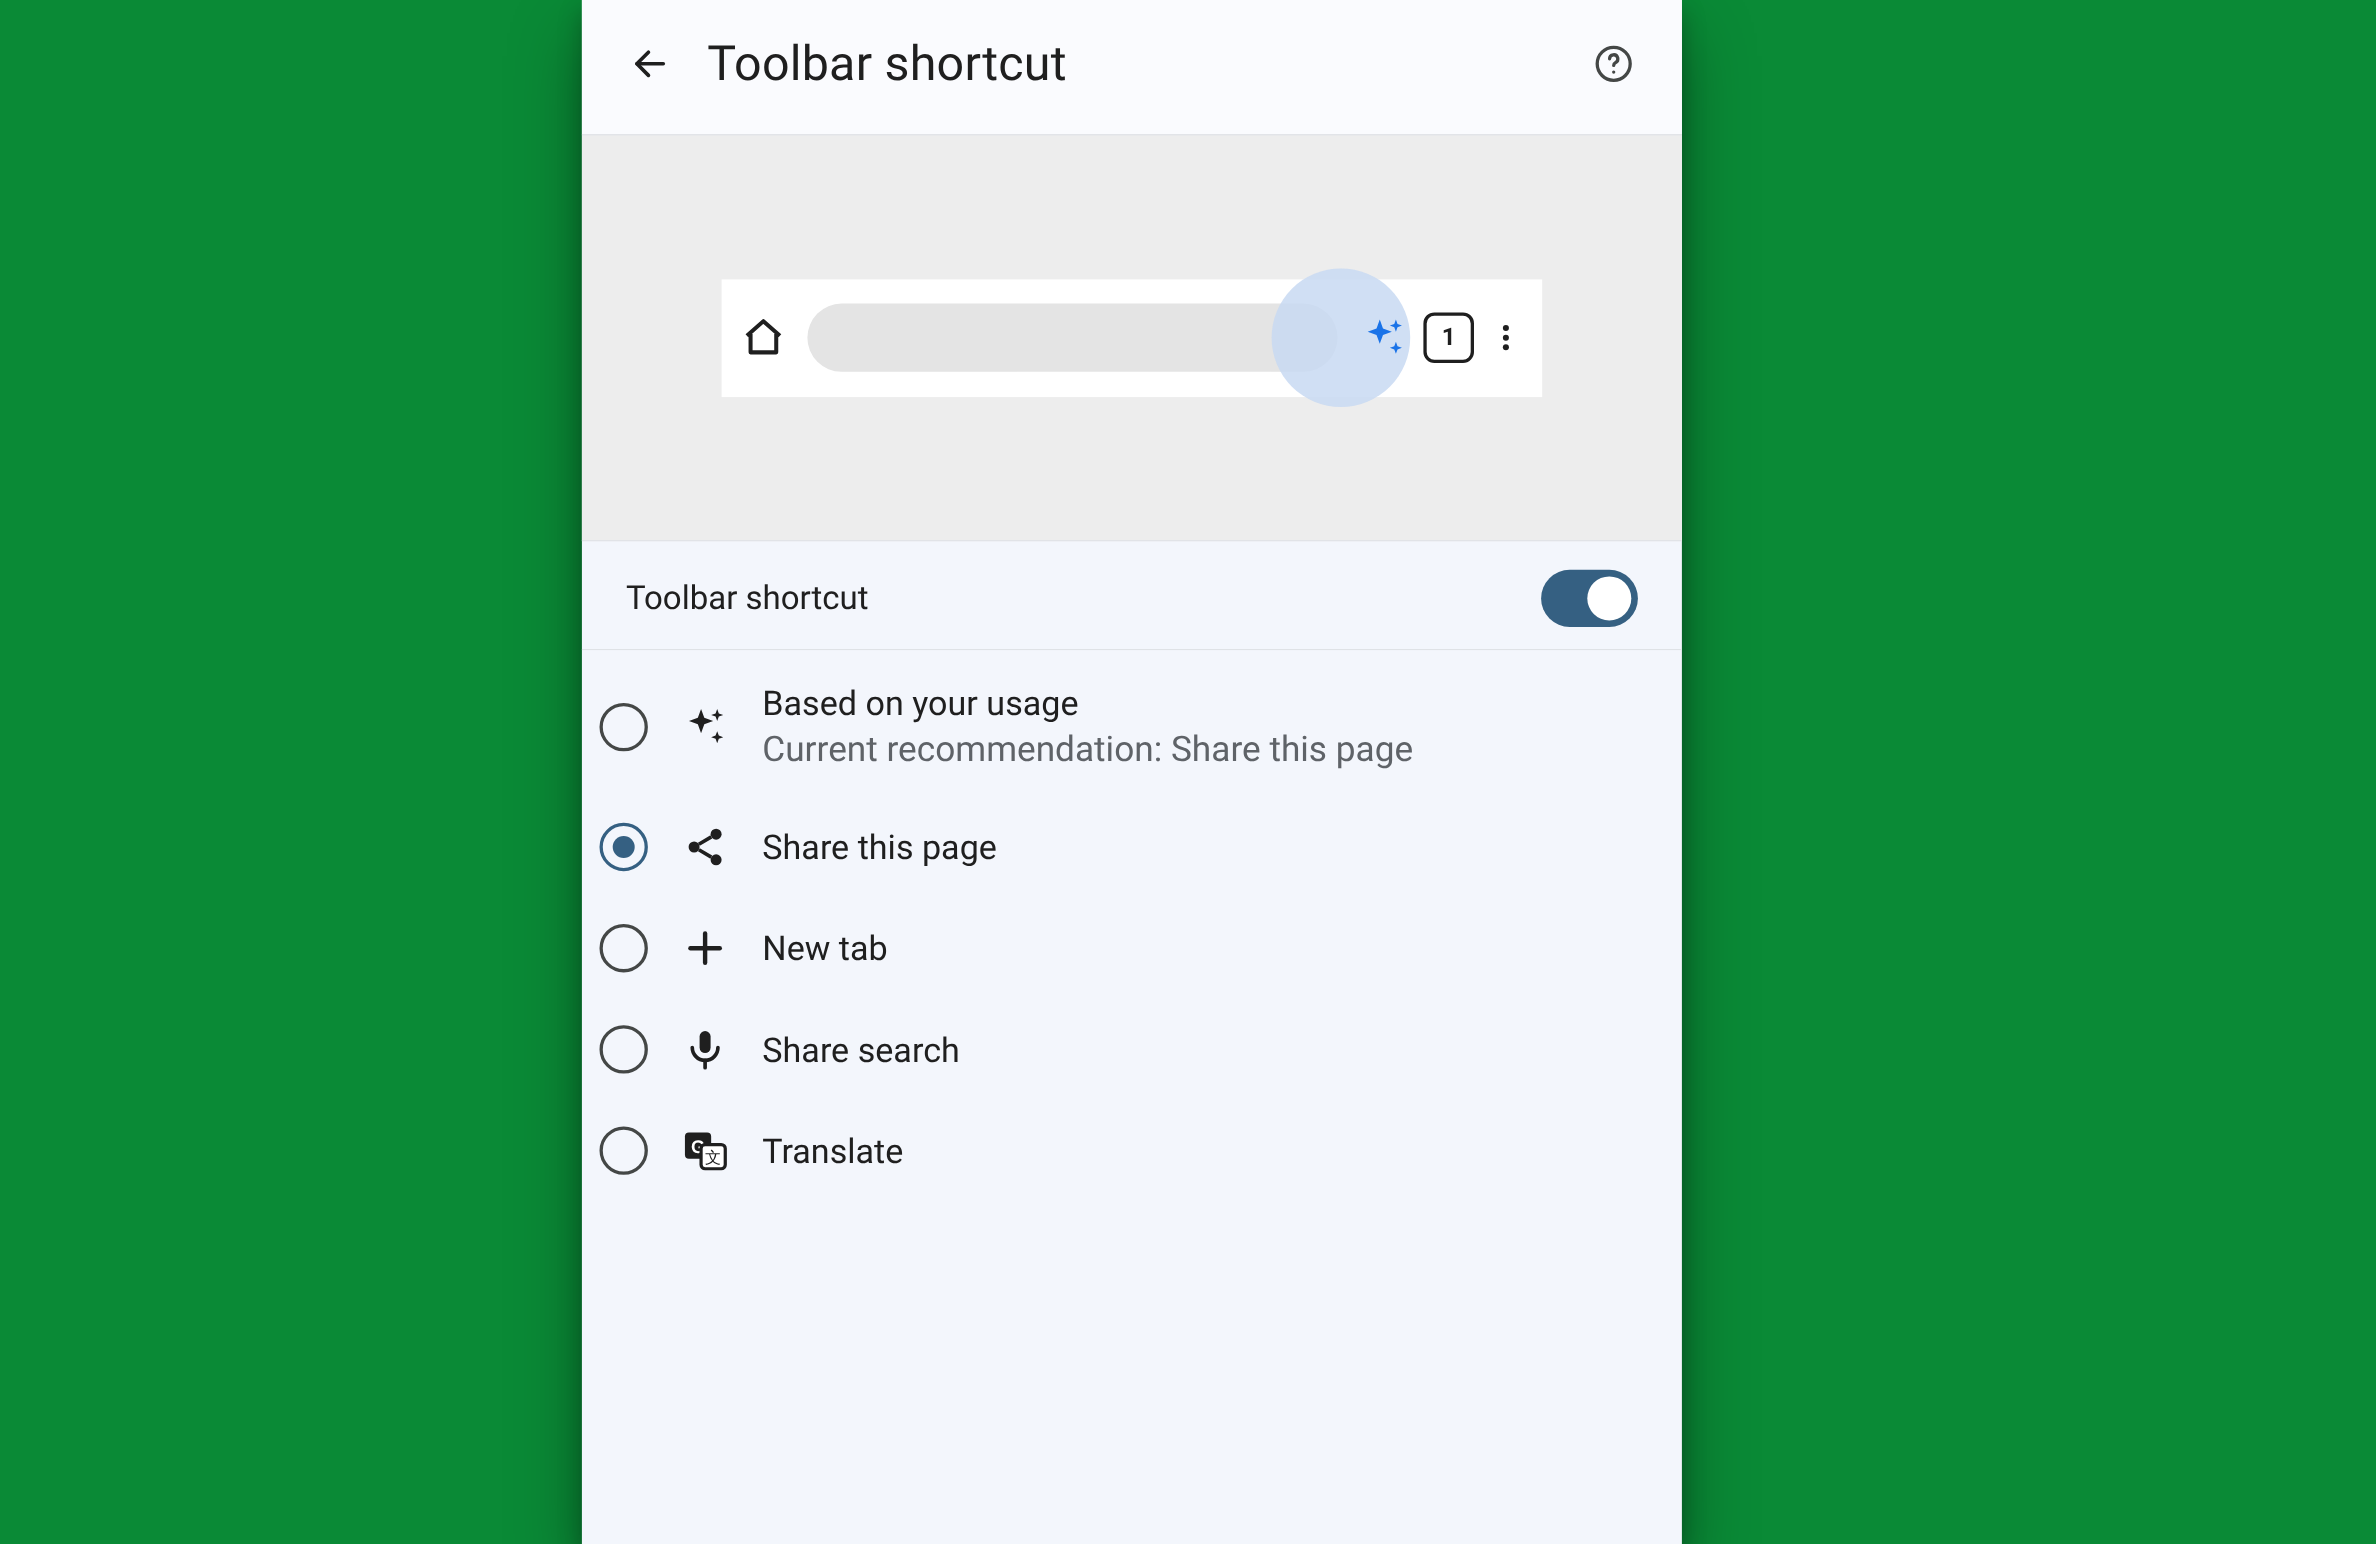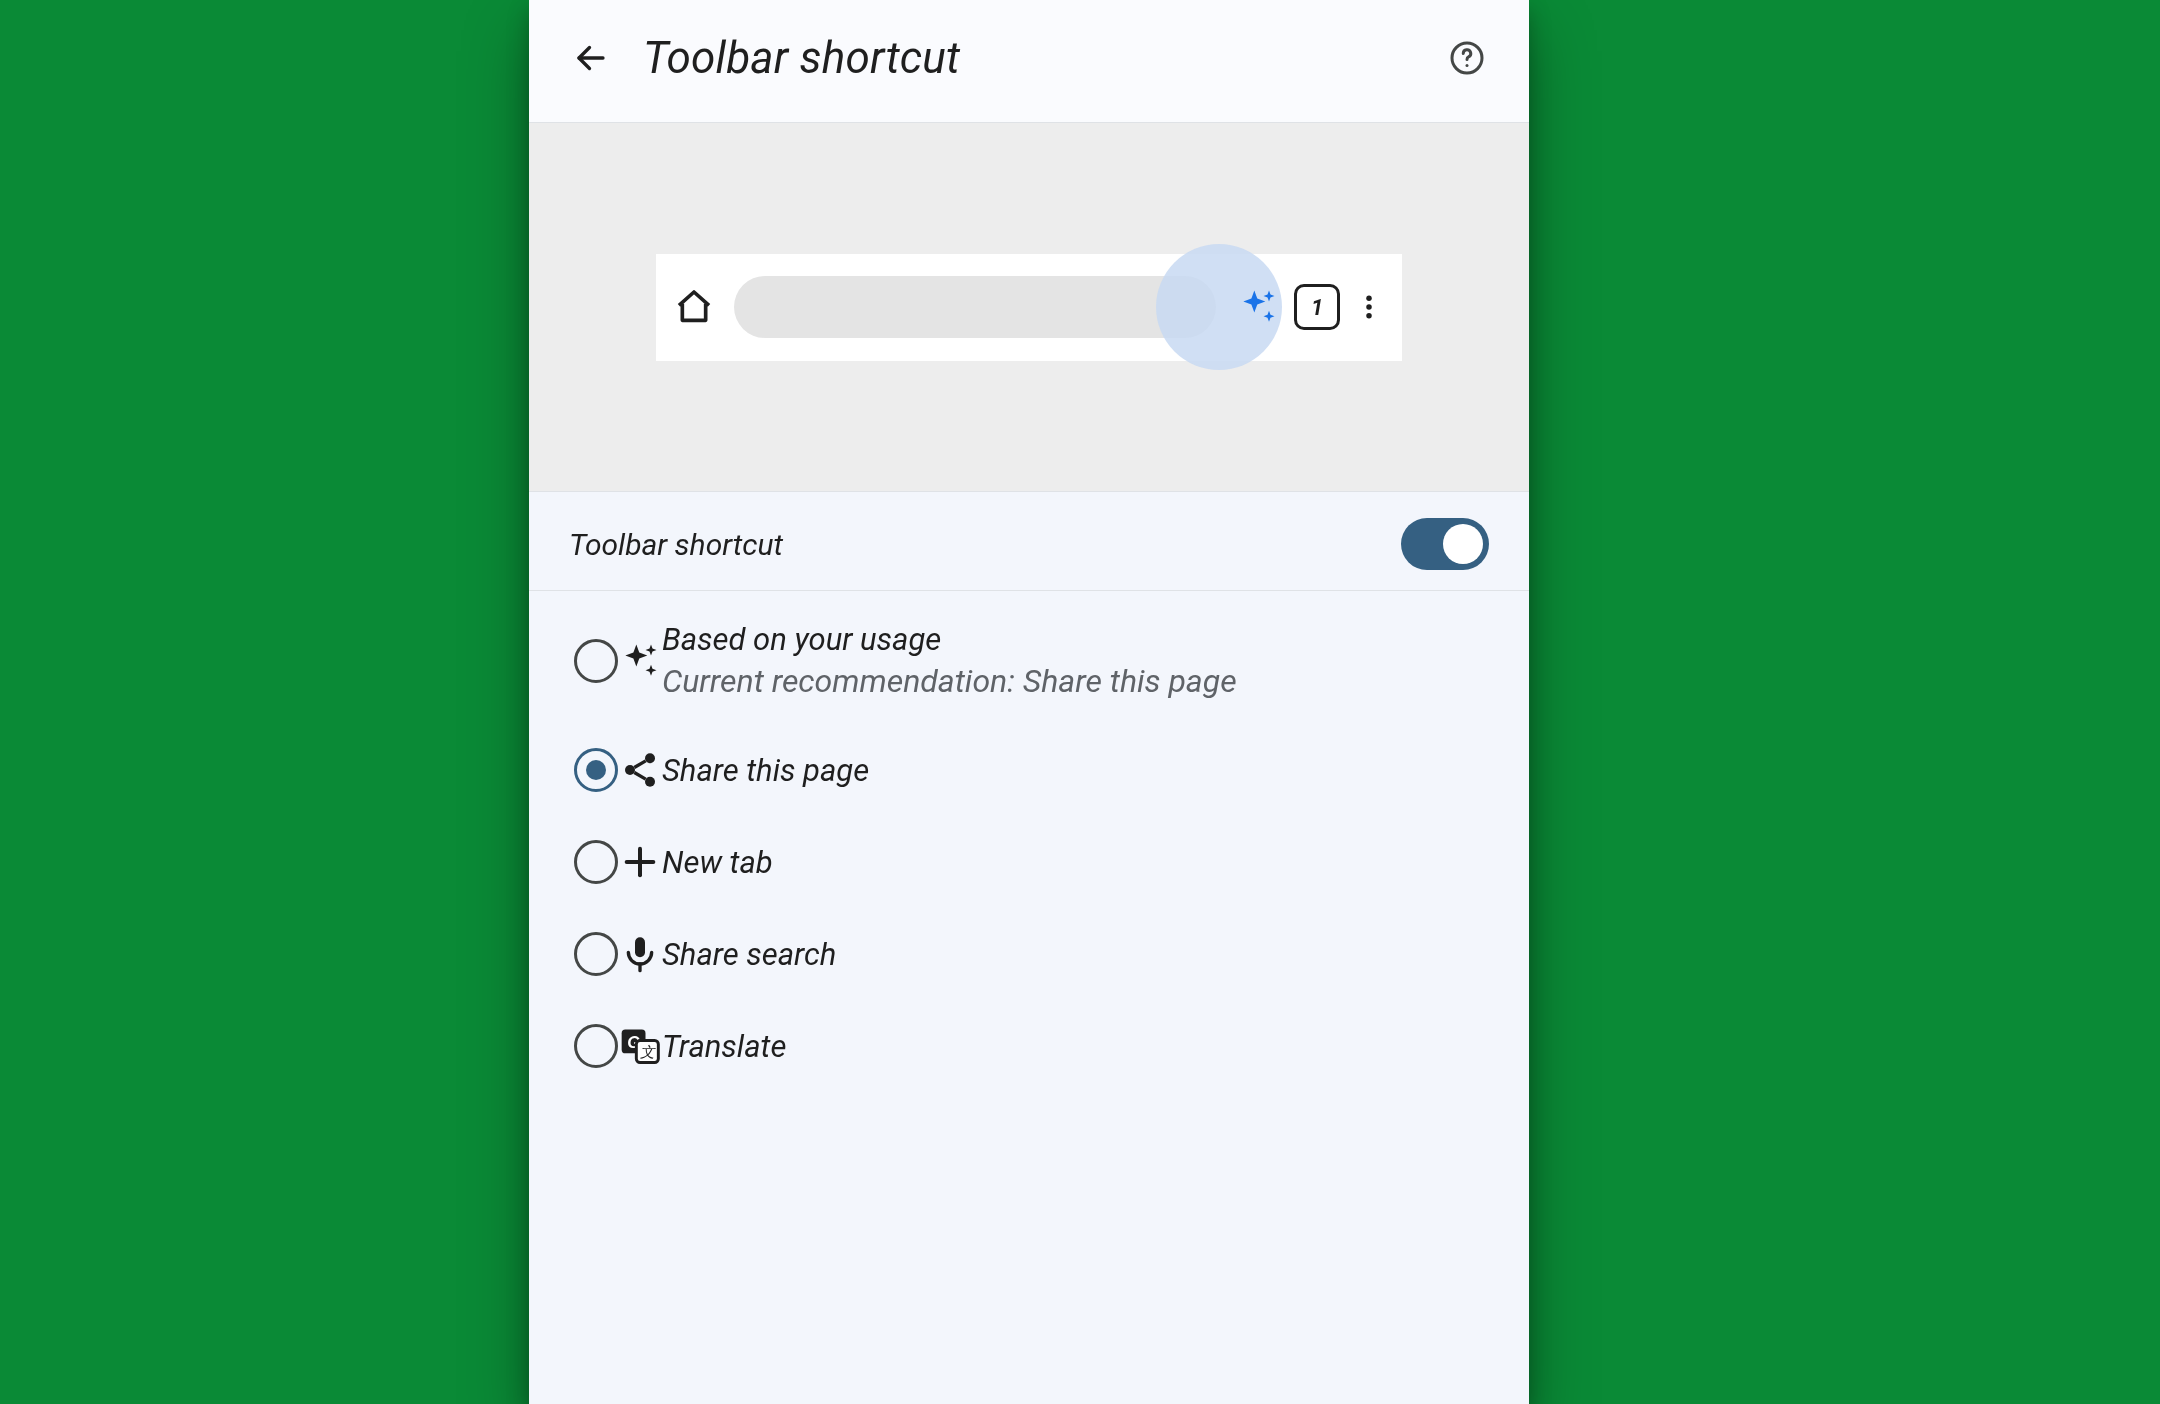--- a/index.html
+++ b/index.html
@@ -24,21 +24,20 @@
   }
   .stage{
     width:2160px;height:1404px;position:relative;
     background:var(--green);
     transform-origin:top left;
   }
   .phone{
     position:absolute;left:529px;top:0;width:1000px;height:1404px;
     background:var(--pane);
     box-shadow:0 30px 60px rgba(0,0,0,.35),0 10px 20px rgba(0,0,0,.25);
-    font-style:italic;
   }
   
   .header{
     display:flex;align-items:center;gap:28px;
     padding:20px 38px 26px 38px;
     height:76px;
     background:var(--pane-light);
   }
   .back-btn{width:48px;height:48px;display:flex;align-items:center;justify-content:center;border:none;background:none;cursor:pointer}
   .title{font-size:44px;color:var(--text);font-weight:400;letter-spacing:.2px}
@@ -64,22 +63,22 @@
   .toggle-row{
     display:flex;align-items:center;justify-content:space-between;
     padding:26px 40px 20px 40px;border-bottom:1px solid var(--sep);
   }
   .toggle-label{font-size:30px;color:var(--text)}
   .switch{position:relative;width:88px;height:52px;background:var(--toggle-on);border-radius:26px;cursor:pointer}
   .switch .knob{position:absolute;right:6px;top:6px;width:40px;height:40px;border-radius:50%;background:#fff}
   
   .options{display:flex;flex-direction:column;padding-top:6px}
   .option{
-    display:flex;align-items:center;
-    padding:24px 45px;cursor:pointer;
+    display:flex;align-items:center;gap:30px;
+    padding:24px 16px;cursor:pointer;
   }
   .radio{width:38px;height:38px;border:3px solid var(--radio-border);border-radius:50%;flex-shrink:0;display:flex;align-items:center;justify-content:center}
   .radio.selected{border-color:var(--radio-selected)}
   .radio.selected::after{content:"";width:20px;height:20px;border-radius:50%;background:var(--radio-selected)}
   .opt-icon{width:44px;height:44px;display:flex;align-items:center;justify-content:center;flex-shrink:0}
   .opt-text{display:flex;flex-direction:column;gap:4px}
   .opt-title{font-size:31px;color:var(--text)}
   .opt-sub{font-size:32px;color:var(--subtext)}
   svg{display:block}
 </style>

